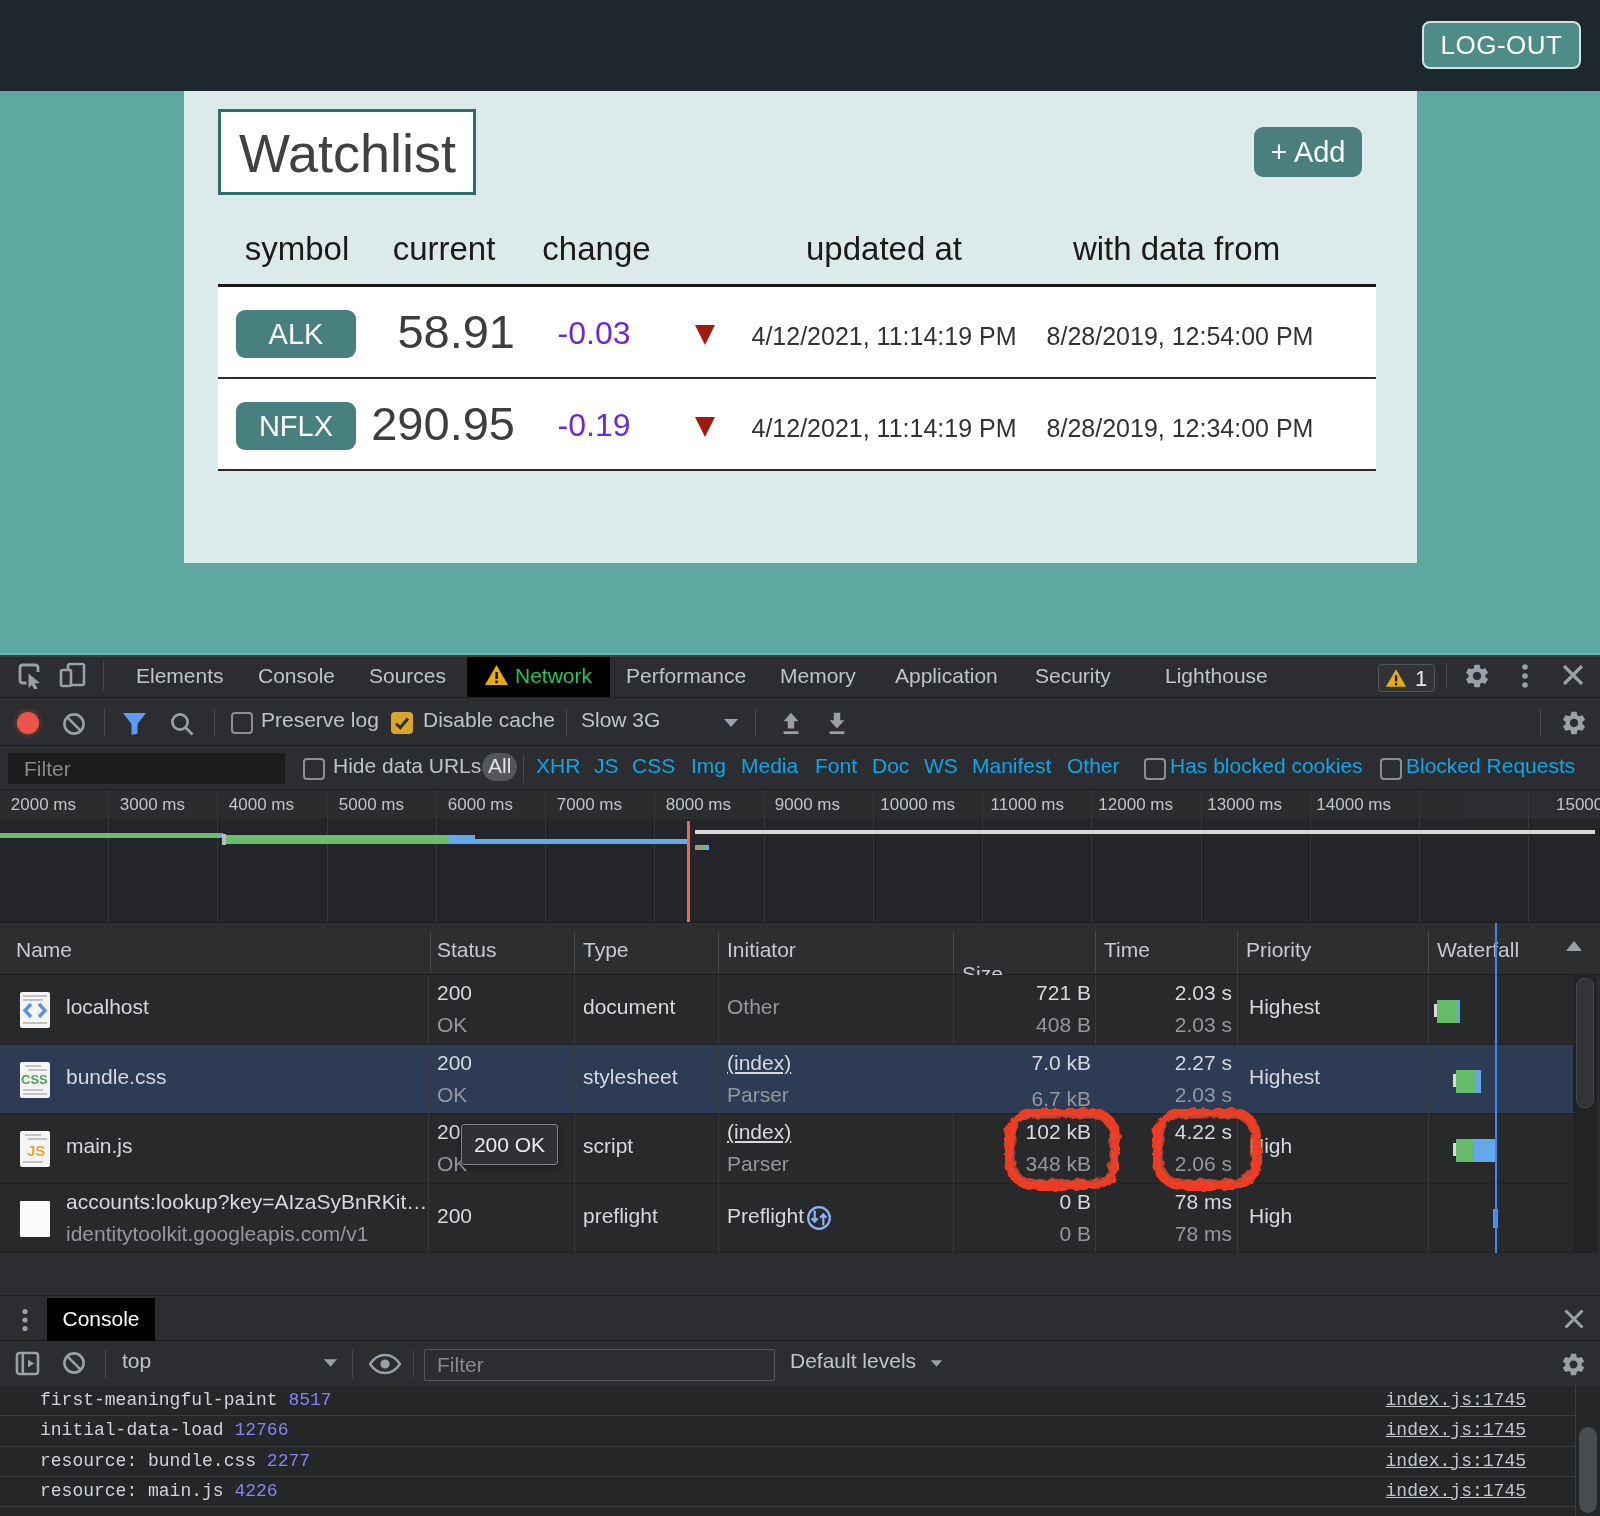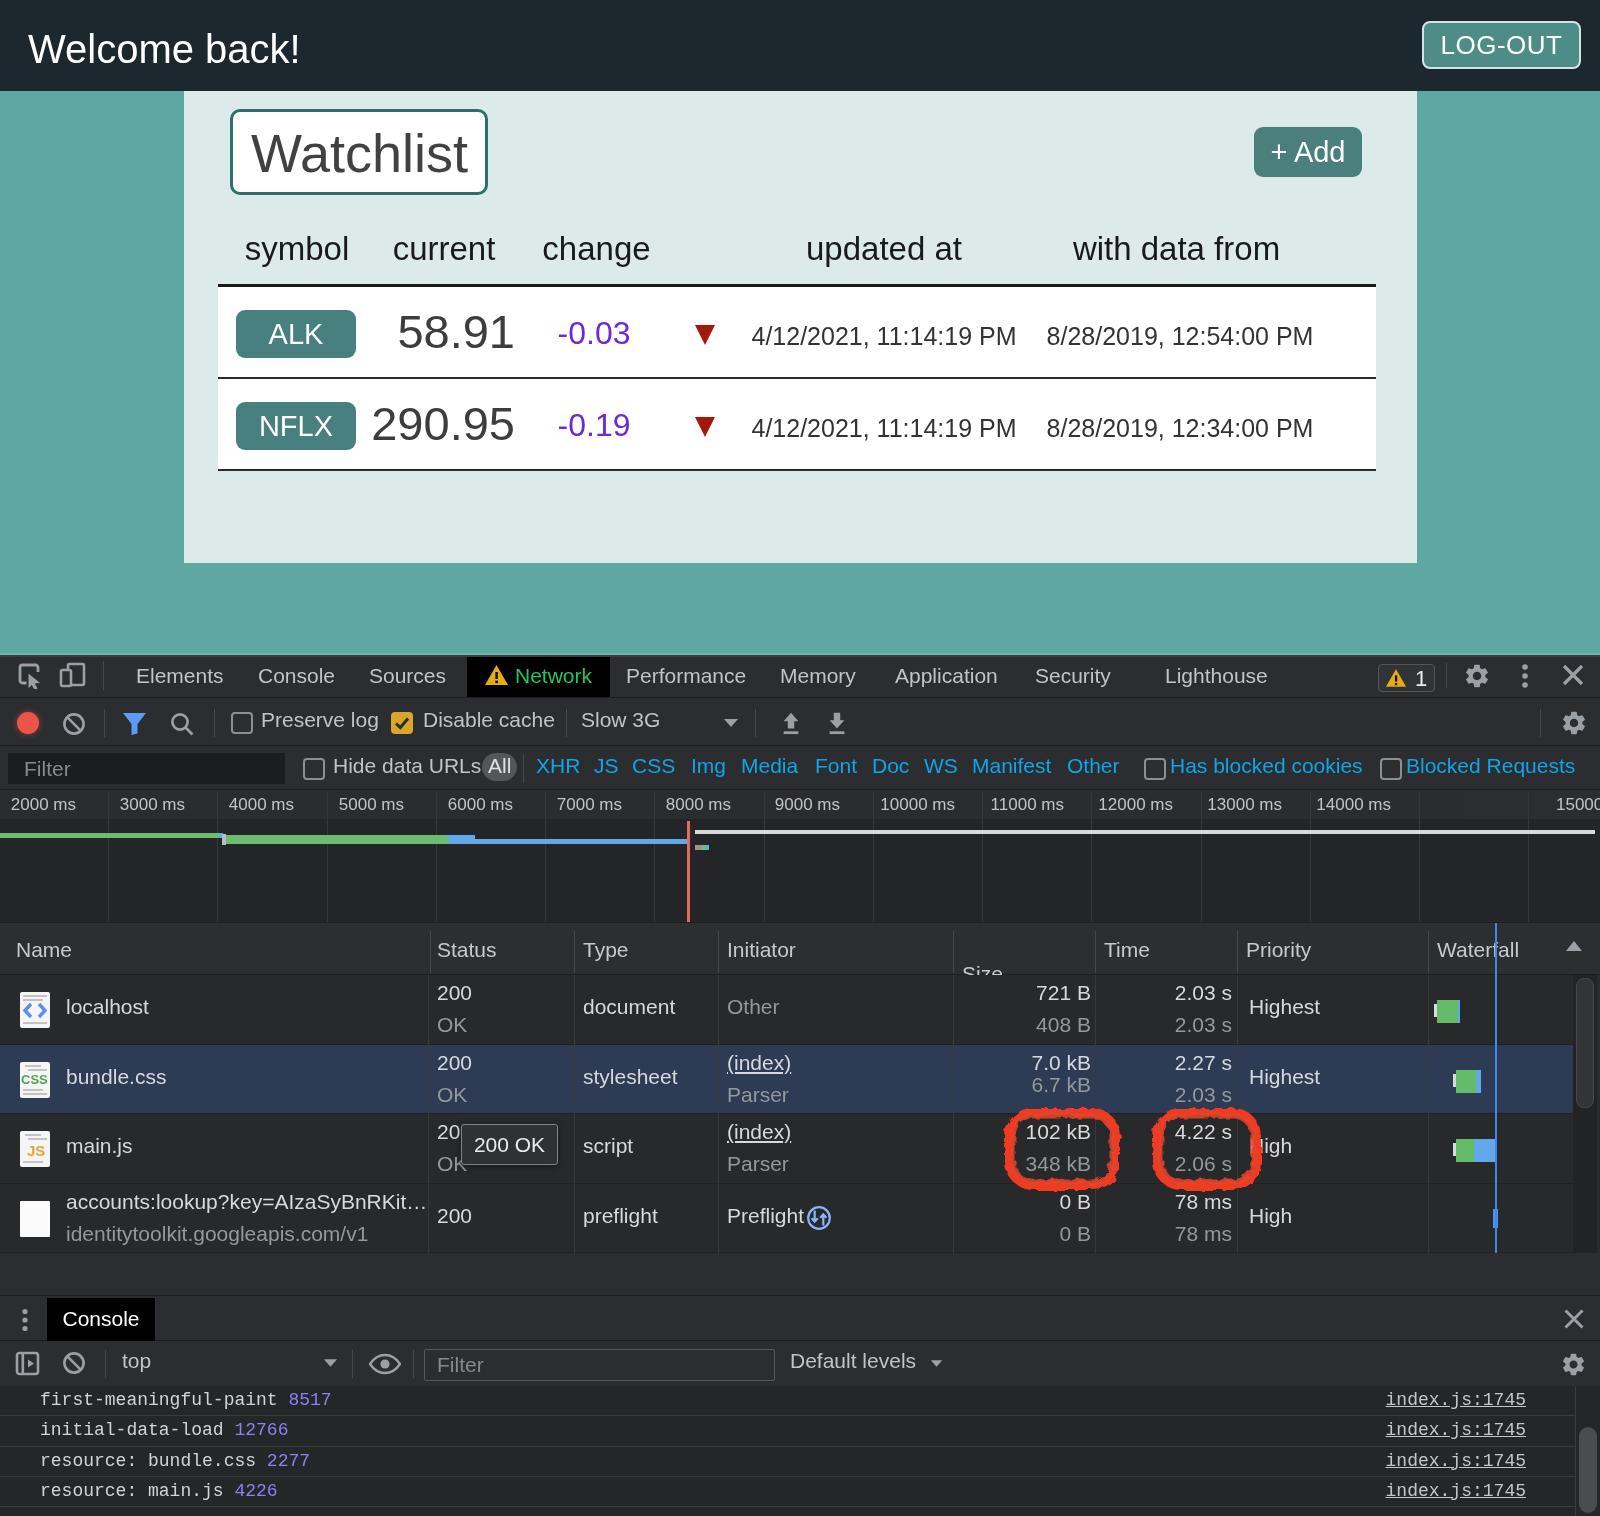--- a/index.html
+++ b/index.html
@@ -6,21 +6,21 @@
 html,body { width:1600px; height:1516px; overflow:hidden; }
 body { font-family:"Liberation Sans", sans-serif; }
 #page { position:relative; width:1600px; height:1516px; background:#5fa8a1; }
 .abs { position:absolute; }
 
 
 #apphead { position:absolute; left:0; top:0; width:1600px; height:91px; background:#1d272e; }
 #apphead .title { position:absolute; left:28px; top:27px; font-size:40px; color:#fff; }
 #logout { position:absolute; left:1422px; top:21px; width:159px; height:48px; background:#4d8c87; border:2px solid #d3e4e2; border-radius:8px; color:#fff; font-size:26px; text-align:center; line-height:44px; letter-spacing:0.5px; }
 #card { position:absolute; left:184px; top:91px; width:1233px; height:472px; background:#dcebe9; }
-#wbox { position:absolute; left:34px; top:18px; width:258px; height:86px; background:#fff; border:3px solid #2e6f6d; border-radius:10px;margin-left:12px; }
+#wbox { position:absolute; left:34px; top:18px; width:258px; height:86px; background:#fff; border:3px solid #2e6f6d; border-radius:0; }
 #wbox span { position:absolute; left:18px; top:10px; font-size:54px; color:#414141; }
 #addbtn { position:absolute; left:1070px; top:36px; width:108px; height:50px; background:#4a7f7e; border-radius:9px; color:#fff; font-size:29px; text-align:center; line-height:50px; }
 .appth { position:absolute; top:139px; font-size:33px; color:#1a1a1a; text-align:center; }
 #tblarea { position:absolute; left:34px; top:193px; width:1158px; border-top:3px solid #1a1a1a; }
 .approw { position:relative; width:100%; height:92px; background:#fff; border-bottom:2px solid #2a2a2a; }
 .badge { position:absolute; left:18px; top:23px; width:120px; height:48px; background:#47807e; border-radius:9px; color:#fff; font-size:29px; text-align:center; line-height:48px; }
 .cur { position:absolute; top:17px; font-size:47px; color:#3d3d3d; text-align:right; width:150px; }
 .chg { position:absolute; top:28px; font-size:32px; color:#6d28d9; text-align:center; width:120px; }
 .tri { position:absolute; width:0; height:0; border-left:10.5px solid transparent; border-right:10.5px solid transparent; border-top:20px solid #a21a0d; }
 .dt { position:absolute; top:35px; font-size:25px; color:#333; text-align:center; width:300px; }
@@ -81,21 +81,20 @@
           <feDisplacementMap in="SourceGraphic" in2="n" scale="7"></feDisplacementMap>
         </filter>
         <g id="blockic">
           <circle cx="12" cy="12" r="9.6" fill="none" stroke="#9aa0a6" stroke-width="2.6"></circle>
           <path d="M5.4 5.4 L18.6 18.6" stroke="#9aa0a6" stroke-width="2.6"></path>
         </g>
   </defs>
     </svg>
 
   <div id="apphead">
-    <div class="title">Welcome back!</div>
     <div id="logout">LOG-OUT</div>
   </div>
   <div id="card">
     <div id="wbox">
         <span>Watchlist</span>
       </div>
     <div id="addbtn">+ Add</div>
     <div class="appth" style="left:58px;width:110px;">symbol</div>
     <div class="appth" style="left:205px;width:110px;">current</div>
     <div class="appth" style="left:355px;width:115px;">change</div>
@@ -327,21 +326,21 @@
             <rect x="7" y="32" width="24" height="2" fill="#c3c3c3"></rect>
             <text x="5" y="23" font-family="Liberation Sans" font-size="13" font-weight="bold" fill="#53a257">CSS</text>
           </svg>
         <div class="cell1" style="left:66px;top:20px;">bundle.css</div>
         <div class="cell1" style="left:437px;top:6px;">200</div>
         <div class="cell2" style="left:437px;top:38px;">OK</div>
         <div class="cell1" style="left:583px;top:20px;">stylesheet</div>
         <div class="cell1" style="left:727px;top:6px;text-decoration:underline;">(index)</div>
         <div class="cell2" style="left:727px;top:38px;">Parser</div>
         <div class="cell1 szr" style="top:6px;">7.0 kB</div>
-        <div class="cell2 szr" style="top:28px;padding-left:45px;">6.7 kB</div>
+        <div class="cell2 szr" style="top:42px;padding-left:45px;">6.7 kB</div>
         <div class="cell1 tmr" style="top:6px;">2.27 s</div>
         <div class="cell2 tmr" style="top:38px;">2.03 s</div>
         <div class="cell1" style="left:1249px;top:20px;">Highest</div>
         <div class="abs" style="left:1456px;top:25px;width:20px;height:23px;background:#66bb6a;"></div>
         <div class="abs" style="left:1476px;top:25px;width:5px;height:23px;background:#63a8e8;"></div>
         <div class="abs" style="left:1453px;top:29px;width:3px;height:13px;background:#d9dadc;"></div>
       </div>
       <div class="nrow">
         <svg class="abs" style="left:16px;top:16px;" width="38" height="38" viewBox="0 0 38 38">
             <rect x="4" y="1" width="30" height="36" rx="2" fill="#f5f5f5"></rect>

